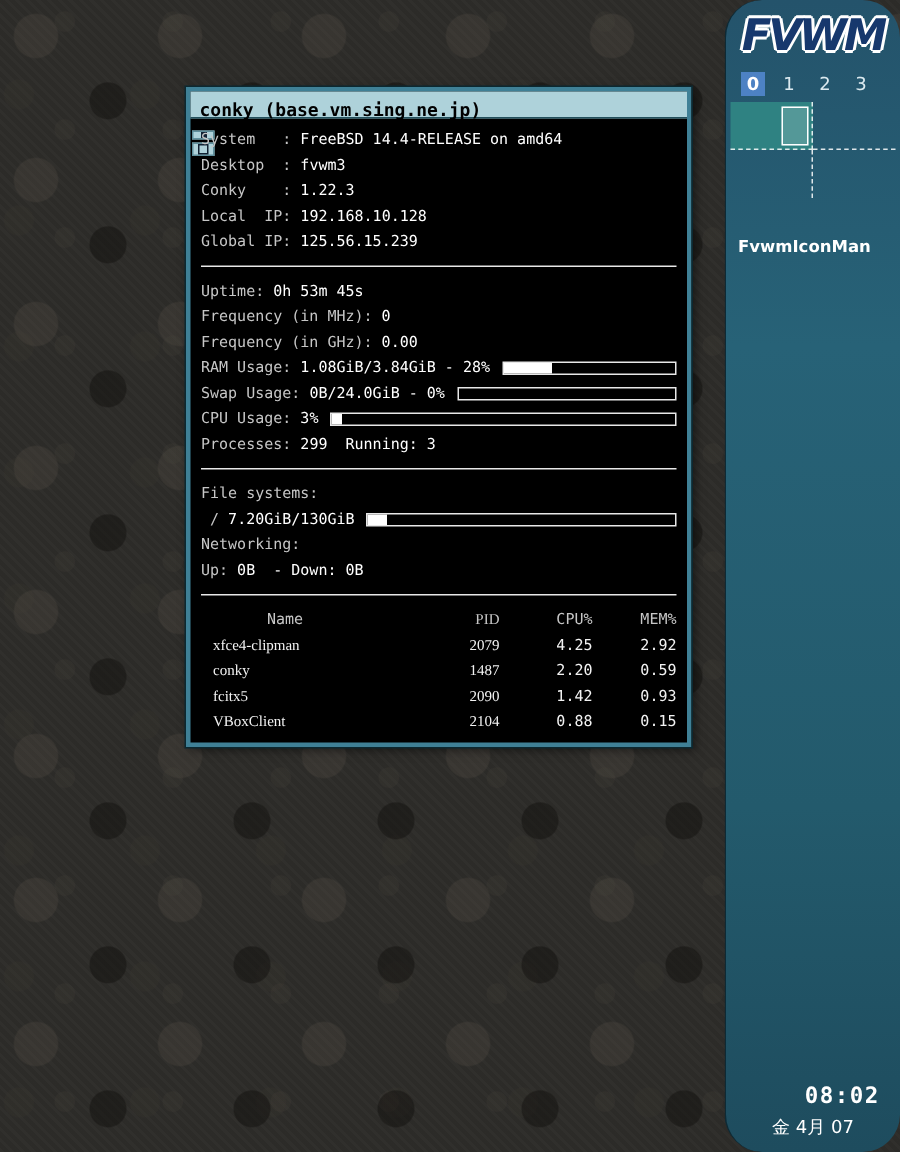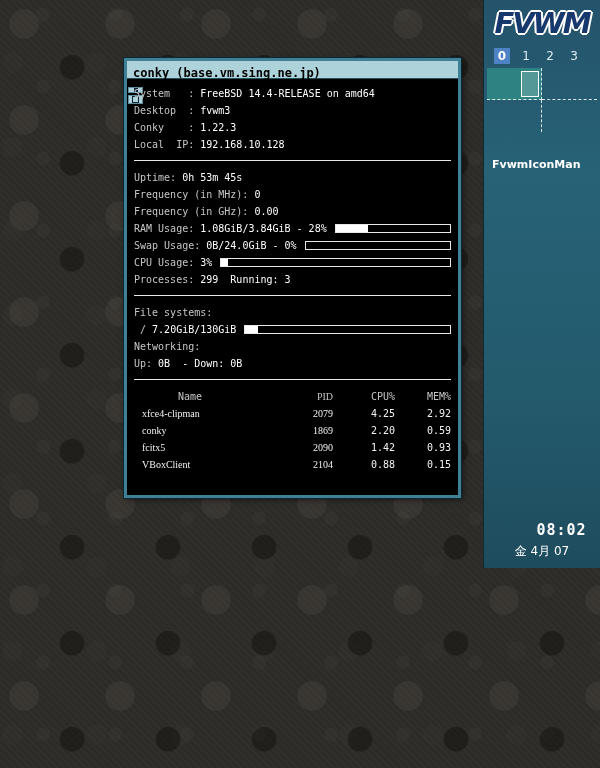--- a/index.html
+++ b/index.html
@@ -40,23 +40,23 @@
   .trow{display:flex;height:17px;align-items:center;}
   .c-name{flex:1;white-space:pre;overflow:hidden;padding-left:44px;}
   .c-pid{width:70px;text-align:right;white-space:pre;font-family:Liberation Serif, serif;}
   .c-cpu{width:62px;text-align:right;white-space:pre;}
   .c-mem{width:56px;text-align:right;white-space:pre;}
   .thead span{color:#c6c6c6;}
   .trow.rdata span{color:#f2f2f2;}
   .trow.rdata .c-name{padding-left:8px;font-family:Liberation Serif, serif;}
 
   
-  .panel{position:absolute;left:483px;top:0;width:117px;height:568px;
+  .panel{position:absolute;left:483px;top:0;width:117px;height:768px;
     background:linear-gradient(180deg,#24536b 0%,#276277 30%,#235a6c 70%,#1e4c5e 100%);
-    border-left:1px solid #0e2a35;box-sizing:border-box;}
+    border-left:1px solid #0e2a35;box-sizing:border-box;border-radius:25px;}
   .logo{margin-top:6px;text-align:center;
     font-family:"DejaVu Sans",sans-serif;font-style:italic;font-weight:900;
     font-size:29px;letter-spacing:-2px;color:#17386d;
     text-shadow:-1px -1px 0 #fff,1px -1px 0 #fff,-1px 1px 0 #fff,1px 1px 0 #fff,
                 -2px 0 0 #fff,2px 0 0 #fff,0 -2px 0 #fff,0 2px 0 #fff;}
   .desks{display:flex;justify-content:flex-start;gap:8px;padding:8px 0 2px 10px;
     font-family:"DejaVu Sans",sans-serif;font-size:12px;color:#dceaf0;}
   .desk{width:16px;height:16px;line-height:16px;text-align:center;}
   .desk.active{background:#4d82c4;color:#fff;font-weight:bold;}
   .pager{position:relative;margin:2px 3px 0 3px;width:110px;height:64px;
@@ -103,20 +103,24 @@
           <span class="vl"> fvwm3</span>
         </div>
       <div class="ln">
           <span class="lb">Conky    :</span>
           <span class="vl"> 1.22.3</span>
         </div>
       <div class="ln">
           <span class="lb">Local  IP:</span>
           <span class="vl"> 192.168.10.128</span>
         </div>
+      <div class="ln">
+          <span class="lb">Global IP:</span>
+          <span class="vl"> 125.56.15.239</span>
+        </div>
 
       <div class="rule"></div>
 
       <div class="ln">
           <span class="lb">Uptime:</span>
           <span class="vl"> 0h 53m 45s</span>
         </div>
       <div class="ln">
           <span class="lb">Frequency (in MHz):</span>
           <span class="vl"> 0</span>
@@ -182,21 +186,21 @@
         <span class="c-mem">MEM%</span>
       </div>
       <div class="trow rdata">
         <span class="c-name">xfce4-clipman</span>
         <span class="c-pid">2079</span>
         <span class="c-cpu">4.25</span>
         <span class="c-mem">2.92</span>
       </div>
       <div class="trow rdata">
         <span class="c-name">conky</span>
-        <span class="c-pid">1869</span>
+        <span class="c-pid">1487</span>
         <span class="c-cpu">2.20</span>
         <span class="c-mem">0.59</span>
       </div>
       <div class="trow rdata">
         <span class="c-name">fcitx5</span>
         <span class="c-pid">2090</span>
         <span class="c-cpu">1.42</span>
         <span class="c-mem">0.93</span>
       </div>
       <div class="trow rdata">

